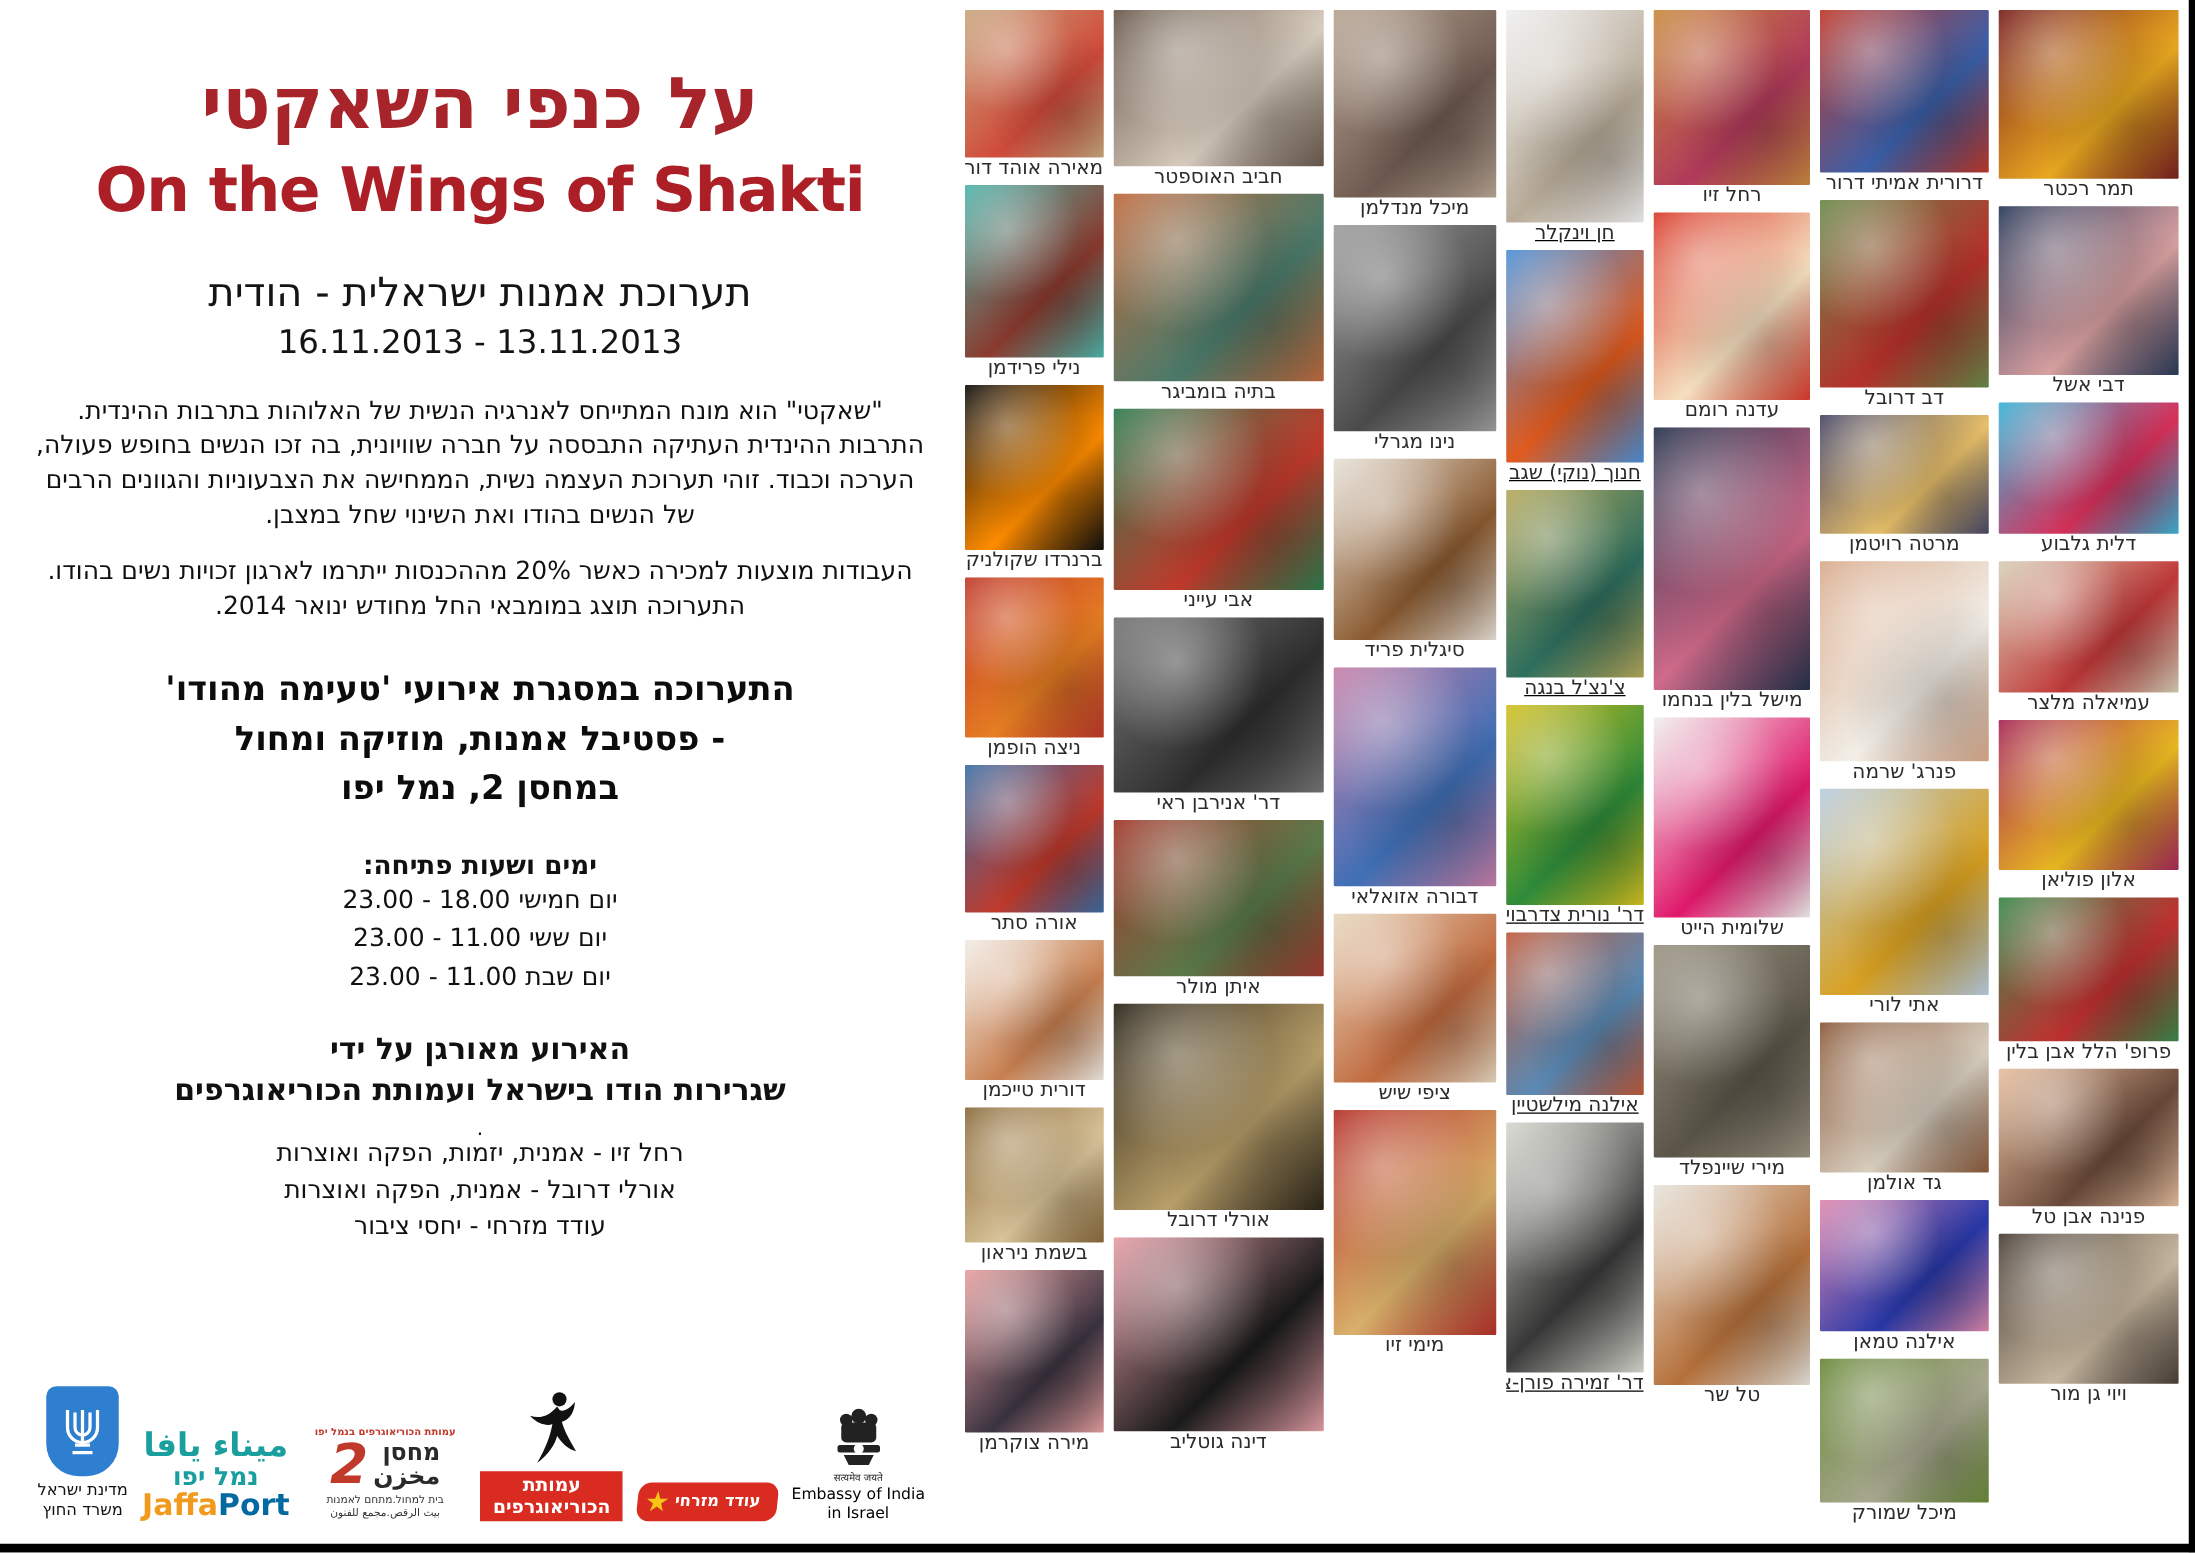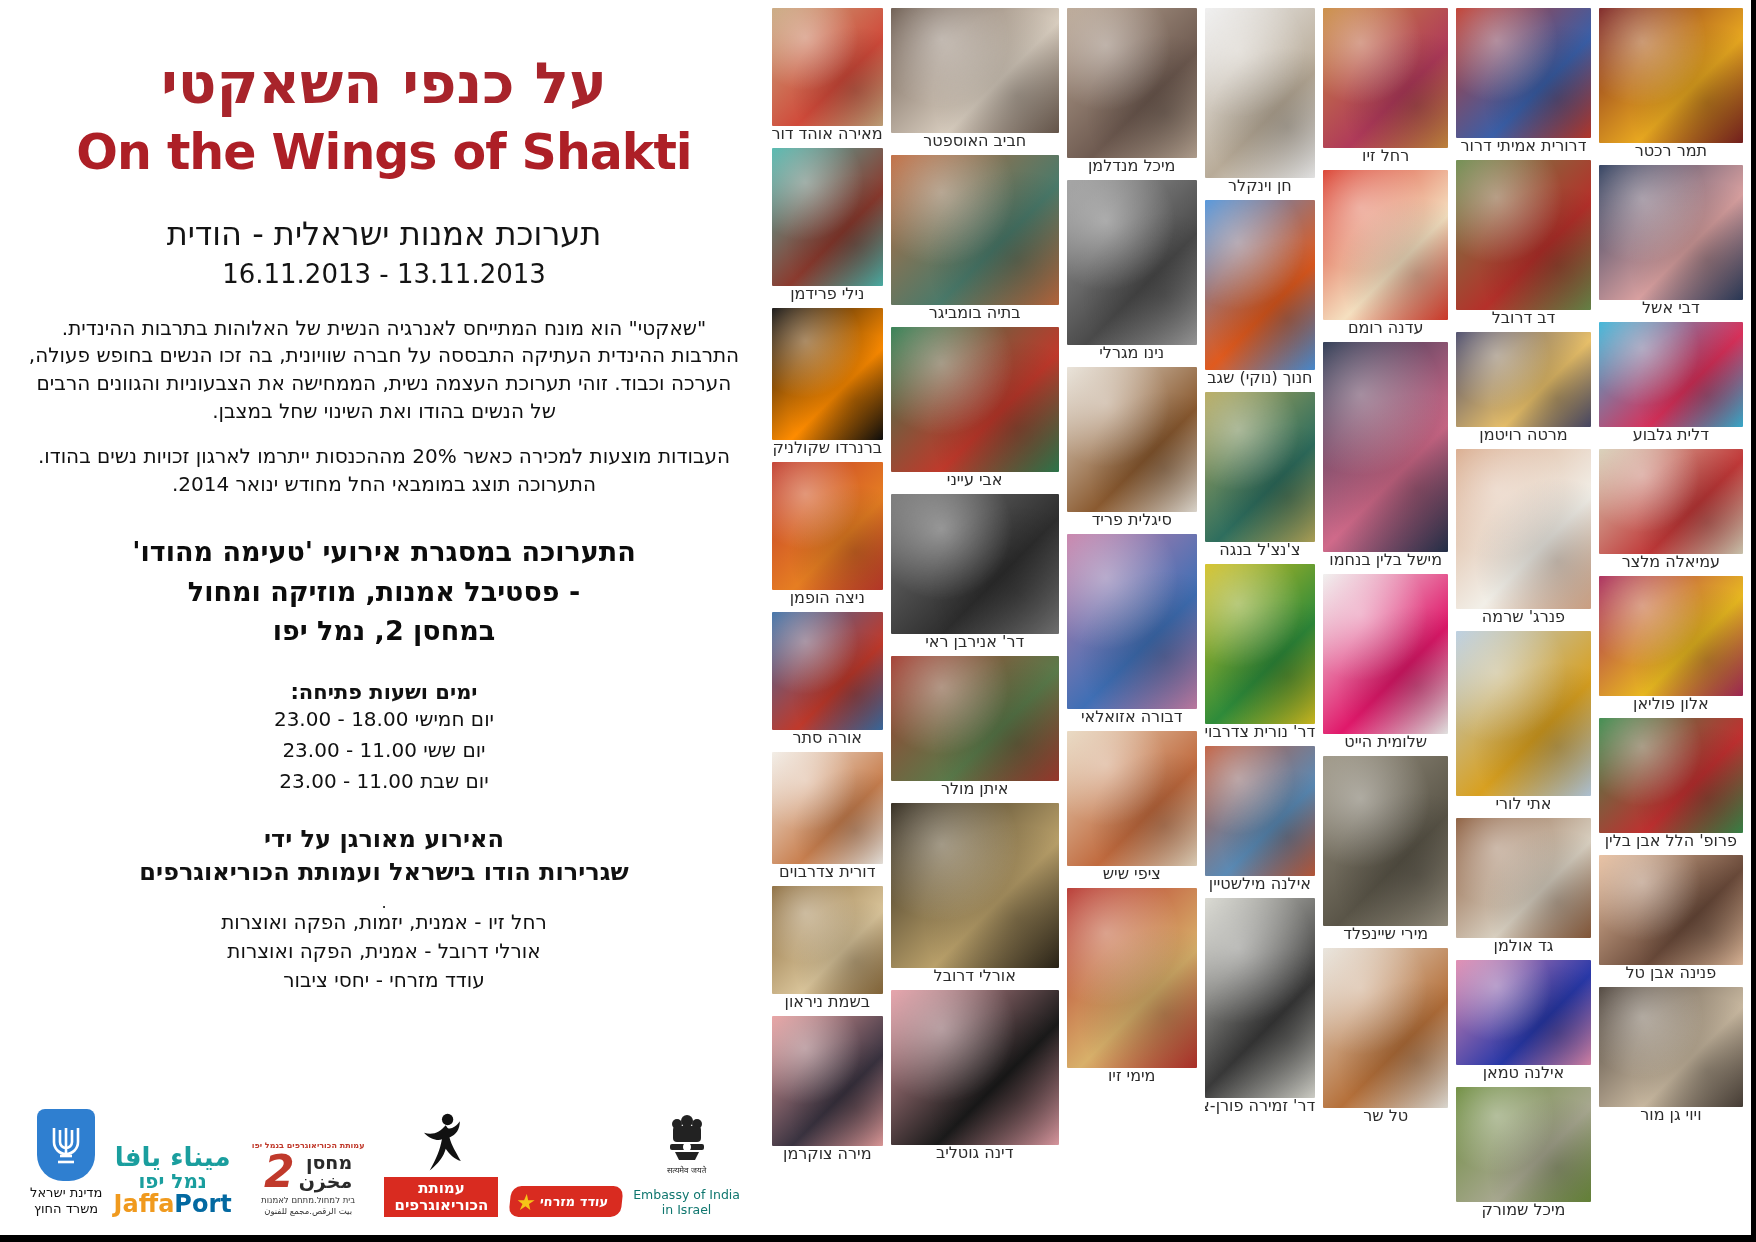--- a/index.html
+++ b/index.html
@@ -44,21 +44,21 @@
   .logo-mahsan .mid{display:flex; direction:ltr; align-items:center; justify-content:center; gap:4px;}
   .logo-mahsan .two{font-size:44px; font-weight:900; color:#c0392b; font-style:italic; line-height:0.9;}
   .logo-mahsan .name{font-size:19px; font-weight:bold; color:#2a2a2a; line-height:1.0; direction:rtl; text-align:right;}
   .logo-mahsan .sub{font-size:8.5px; color:#333; direction:rtl; margin-top:3px; line-height:1.3;}
   .logo-choreo .dancer{width:62px; height:66px;}
   .logo-choreo .redbox{background:#d92b20; color:#fff; font-weight:bold; font-size:15px; padding:3px 10px; line-height:1.15; direction:rtl;}
   .logo-oded .badge{background:#d92b20; color:#fff; border-radius:10px; padding:8px 14px 8px 30px; position:relative; transform:skewX(-6deg); font-size:13px; font-weight:bold; direction:rtl;}
   .logo-oded .star{position:absolute; left:6px; top:50%; transform:translateY(-50%); color:#f5c518; font-size:22px;}
   .logo-india .emblem{width:44px;height:52px;}
   .logo-india .motto{font-size:8px; color:#222;}
-  .logo-india .caption{font-size:12.5px; line-height:1.2; color:#0f766e;margin-top:12px;}
+  .logo-india .caption{font-size:12.5px; line-height:1.2; color:#000000;}
   
   .collage{
     position:absolute; left:772px; right:8px; top:8px; bottom:8px;
     display:flex; gap:8px; direction:ltr; overflow:hidden; background:#fff;
   }
   .col{display:flex; flex-direction:column; gap:0; flex-basis:0; min-width:0;}
   figure.art{margin:0 0 6px 0; display:block;}
   .art-img{
     width:100%; border-radius:1px; position:relative; overflow:hidden;
   }
@@ -207,21 +207,21 @@
         <figure class="art">
           <div class="art-img" style="height: 128px; background: linear-gradient(135deg, rgb(192, 57, 43) 0%, rgb(230, 126, 34) 62%, rgb(192, 57, 43) 100%);"></div>
           <figcaption>ניצה הופמן</figcaption>
         </figure>
         <figure class="art">
           <div class="art-img" style="height: 118px; background: linear-gradient(135deg, rgb(58, 110, 165) 0%, rgb(192, 57, 43) 62%, rgb(58, 110, 165) 100%);"></div>
           <figcaption>אורה סתר</figcaption>
         </figure>
         <figure class="art">
           <div class="art-img" style="height: 112px; background: linear-gradient(135deg, rgb(242, 237, 230) 0%, rgb(200, 127, 79) 62%, rgb(242, 237, 230) 100%);"></div>
-          <figcaption>דורית צדרבוים</figcaption>
+          <figcaption>דורית טייכמן</figcaption>
         </figure>
         <figure class="art">
           <div class="art-img" style="height: 108px; background: linear-gradient(135deg, rgb(138, 106, 59) 0%, rgb(217, 196, 154) 62%, rgb(138, 106, 59) 100%);"></div>
           <figcaption>בשמת ניראון</figcaption>
         </figure>
         <figure class="art">
           <div class="art-img" style="height: 130px; background: linear-gradient(135deg, rgb(232, 160, 160) 0%, rgb(58, 51, 64) 62%, rgb(232, 160, 160) 100%);"></div>
           <figcaption>מירה צוקרמן</figcaption>
         </figure>
       </div>
@@ -274,21 +274,21 @@
         </figure>
         <figure class="art">
           <div class="art-img" style="height: 135px; background: linear-gradient(135deg, rgb(232, 216, 192) 0%, rgb(192, 106, 62) 62%, rgb(232, 216, 192) 100%);"></div>
           <figcaption>ציפי שיש</figcaption>
         </figure>
         <figure class="art">
           <div class="art-img" style="height: 180px; background: linear-gradient(135deg, rgb(181, 48, 42) 0%, rgb(216, 176, 106) 62%, rgb(181, 48, 42) 100%);"></div>
           <figcaption>מימי זיו</figcaption>
         </figure>
       </div>
-      <div class="col" style="flex-grow: 115;">
+      <div class="col" style="flex-grow: 115; text-decoration: underline;">
         <figure class="art">
           <div class="art-img" style="height: 170px; background: linear-gradient(135deg, rgb(239, 239, 239) 0%, rgb(184, 171, 152) 62%, rgb(239, 239, 239) 100%);"></div>
           <figcaption>חן וינקלר</figcaption>
         </figure>
         <figure class="art">
           <div class="art-img" style="height: 170px; background: linear-gradient(135deg, rgb(74, 144, 217) 0%, rgb(224, 90, 30) 62%, rgb(74, 144, 217) 100%);"></div>
           <figcaption>חנוך (נוקי) שגב</figcaption>
         </figure>
         <figure class="art">
           <div class="art-img" style="height: 150px; background: linear-gradient(135deg, rgb(181, 168, 90) 0%, rgb(46, 110, 94) 62%, rgb(181, 168, 90) 100%);"></div>

